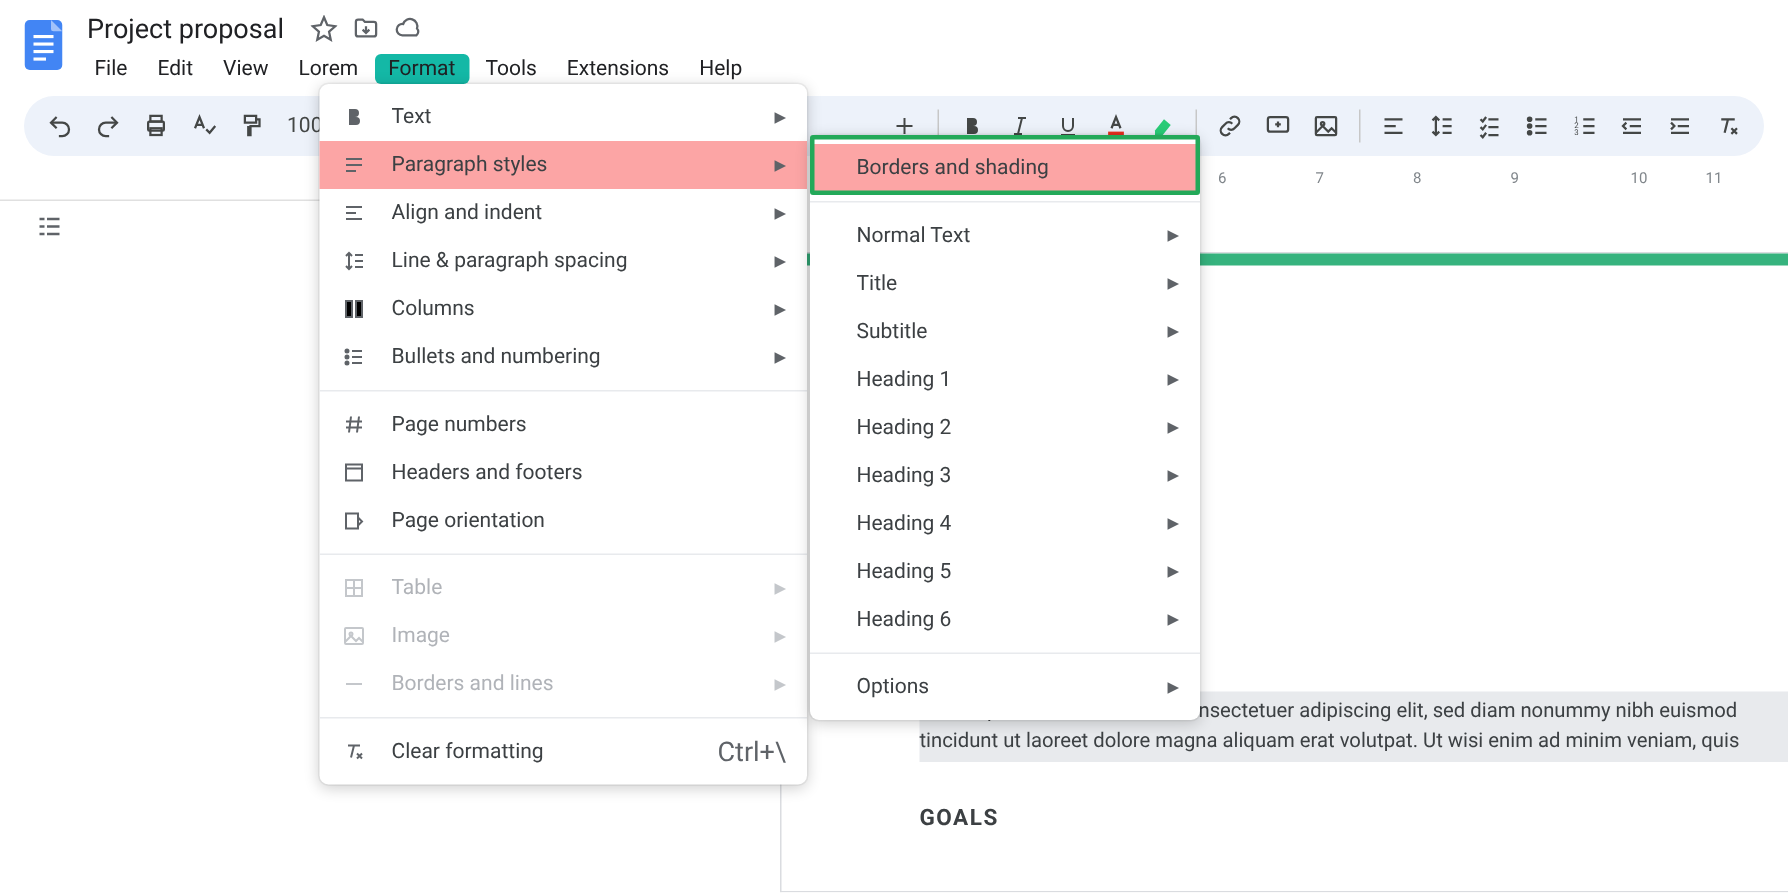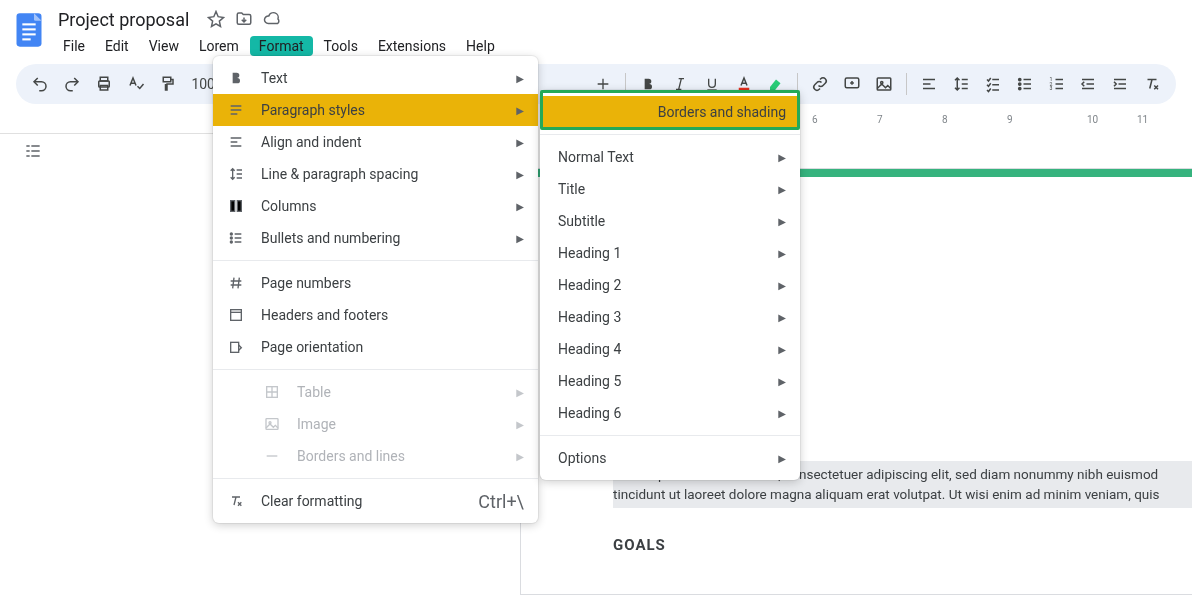--- a/index.html
+++ b/index.html
@@ -165,38 +165,38 @@
     z-index: 60;
   }
   .menu-row-item {
     display:flex;
     align-items:center;
     height:32px;
     padding: 0 14px 0 12px;
     cursor:default;
     position:relative;
   }
-  .menu-row-item:hover, .menu-row-item.hovered { background:#eab308;justify-content:flex-end; }
+  .menu-row-item:hover, .menu-row-item.hovered { background:#fca5a5; }
   .menu-row-item .micon {
     width:22px; height:20px; margin-right:14px;
     display:flex; align-items:center; justify-content:center;
     color:#5f6368;
   }
-  .menu-row-item.disabled { color:#b0b3b8;margin-left:36px; }
+  .menu-row-item.disabled { color:#b0b3b8; }
   .menu-row-item.disabled .micon { color:#c4c7cb; }
   .menu-row-item .arrow {
     margin-left:auto;
     color:#5f6368;
     font-size:10px;
   }
   .menu-row-item.disabled .arrow { color:#c4c7cb; }
   .menu-divider { height:1px; background:#e8eaed; margin:6px 0; }
   .shortcut { margin-left:auto; color:#5f6368; font-size:18px; }
 
-  .submenu .menu-row-item { padding-left: 18px; }
+  .submenu .menu-row-item { padding-left: 31px; }
   .submenu .arrow { color:#5f6368; }
 
   .highlight-box {
     position:absolute;
     top: 90px;
     left: 540px;
     width: 260px;
     height: 40px;
     border: 3px solid #23a959;
     z-index: 70;

